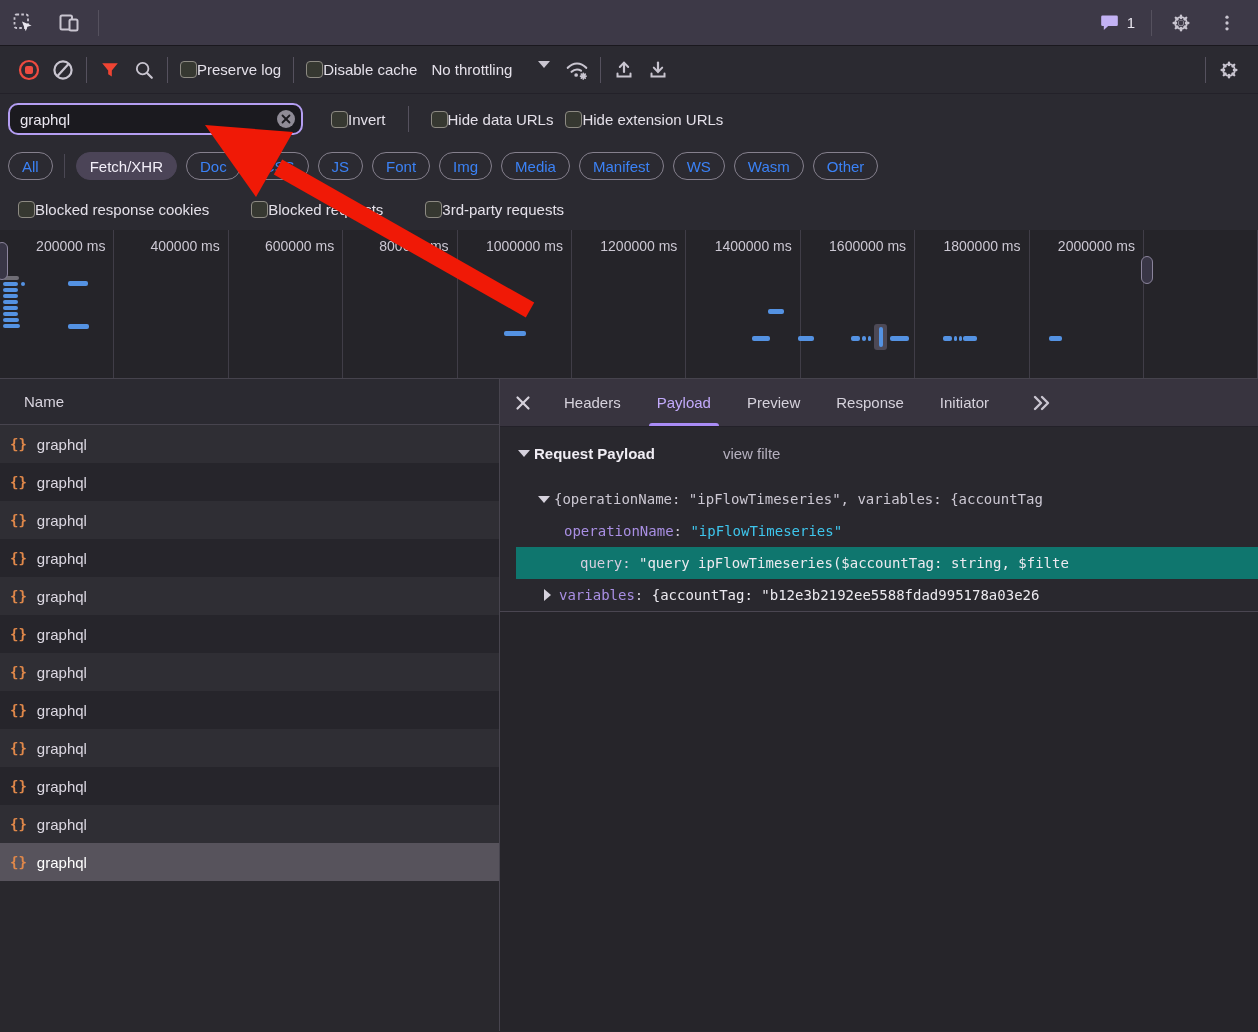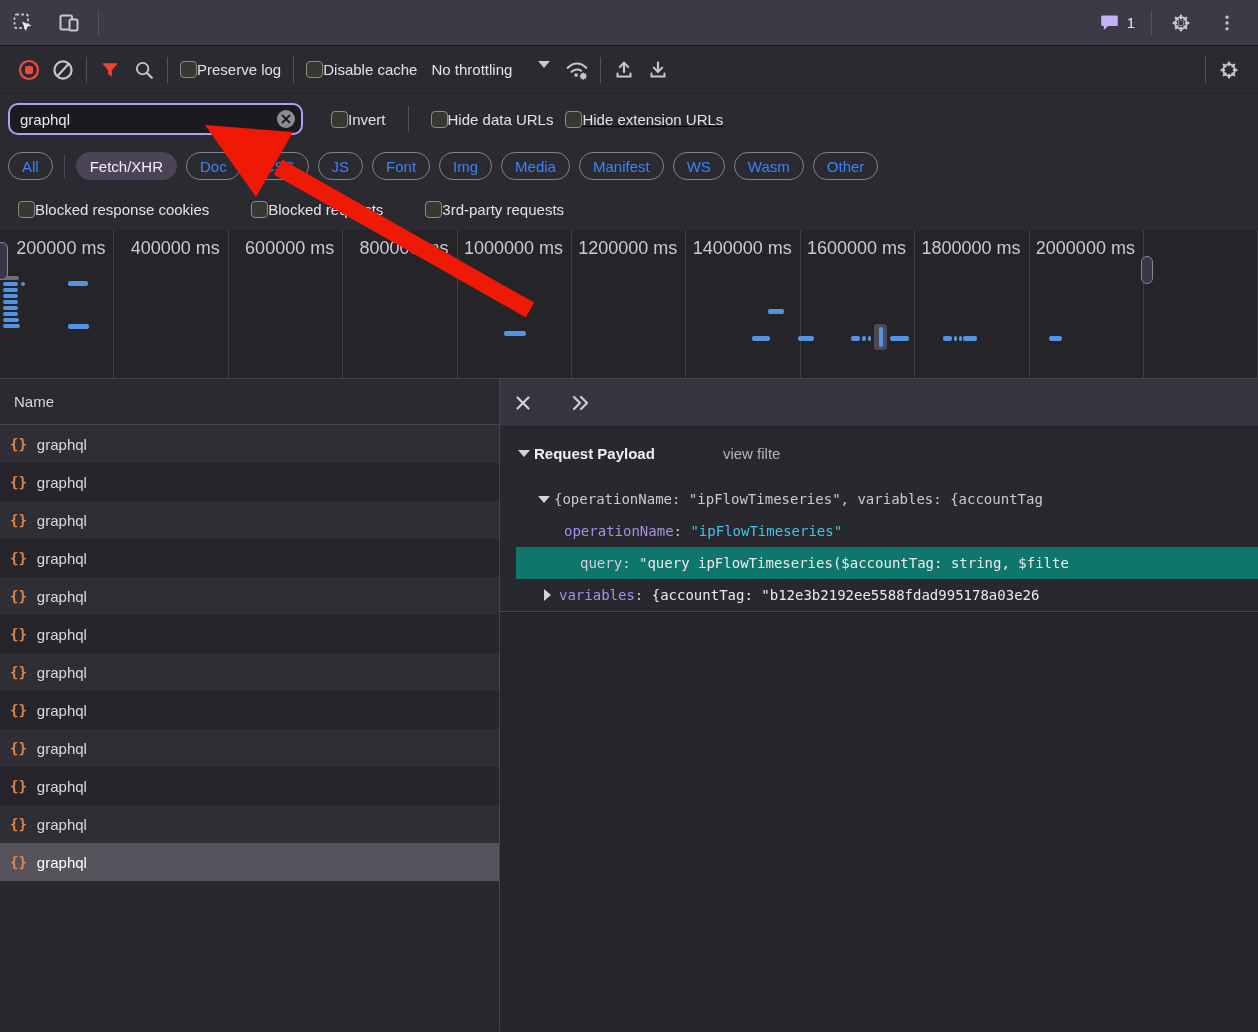--- a/index.html
+++ b/index.html
@@ -52,36 +52,36 @@
   .chip.selected { background:#4b4457; border-color:#4b4457; color:#f2eef8; }
   .chipdiv { width:1px; height:24px; background:#4b4854; margin:0 2px; }
 
   
   .advrow { height:42px; background:#2b2a31; display:flex; align-items:center; padding:0 12px; gap:30px; }
 
   
   .overview { height:149px; background:#252429; border-bottom:1px solid #46434d;
     position:relative; display:flex; overflow:hidden; }
   .ovcol { width:114.4px; flex:none; border-right:1px solid #403d47; padding:8px 8px 0 0;
-    text-align:right; font-size:18px; color:#ccc8d3; white-space:nowrap; overflow:hidden; }
+    text-align:right; font-size:14px; color:#ccc8d3; white-space:nowrap; overflow:hidden; }
   .ovbars { position:absolute; inset:0; }
   .ovbar { position:absolute; border-radius:2px; }
   .ovbar.blue { background:#5492e2; }
   .ovbar.grey { background:#6f6d75; }
   .ovmarker { position:absolute; background:#4d4956; border-radius:3px; }
   .ovmarker .mline { position:absolute; left:50%; top:3px; bottom:3px; width:4px;
     margin-left:-2px; background:#5492e2; border-radius:2px; }
   .ovpill { position:absolute; border:1.5px solid #8b849c; background:#393646; border-radius:6px; }
 
   
   .main { display:flex; height:652px; }
   .requests { width:500px; flex:none; border-right:1px solid #47444e; background:#29282d;
     display:flex; flex-direction:column; }
   .reqheader { height:46px; flex:none; background:#2b2a31; border-bottom:1px solid #47444e;
-    display:flex; align-items:center; padding-left:14px; font-size:15px; color:#d9d5df; }
+    display:flex; align-items:center; padding-left:24px; font-size:15px; color:#d9d5df; }
   .reqrow { height:38px; flex:none; display:flex; align-items:center; gap:10px;
     padding-left:10px; font-size:15px; color:#dcd8e2; }
   .reqrow:nth-child(odd) { background:#2f2e34; }
   .reqrow:nth-child(even) { background:#26252b; }
   .reqrow.selected { background:#57535c; color:#ffffff; }
   .jsonicon { font-family:"DejaVu Sans Mono", monospace; font-weight:bold; font-size:14px;
     color:#e0884a; letter-spacing:0px; }
 
   
   .details { flex:1; display:flex; flex-direction:column; background:#29282e; min-width:0; }
@@ -281,21 +281,21 @@
     </span>
     <span class="cbgroup">
       <span class="cb"></span>
       <span class="cblabel">Invert</span>
     </span>
     <span class="vdiv" style="margin:0 16px;"></span>
     <span class="cbgroup">
       <span class="cb"></span>
       <span class="cblabel">Hide data URLs</span>
     </span>
-    <span class="cbgroup" style="text-decoration:underline;">
+    <span class="cbgroup" style="">
       <span class="cb"></span>
       <span class="cblabel">Hide extension URLs</span>
     </span>
   </div>
 
   <div class="chipsrow">
       <div class="chip">All</div>
       <div class="chipdiv"></div>
       <div class="chip selected">Fetch/XHR</div>
       <div class="chip">Doc</div>
@@ -432,20 +432,27 @@
     </div>
 
     <div class="details">
       <div class="dettabs">
         <span class="detclose">
           <svg width="16" height="16" viewBox="0 0 16 16">
             <line x1="2.5" y1="2.5" x2="13.5" y2="13.5" stroke="#d6d2dc" stroke-width="2.2" stroke-linecap="round"></line>
             <line x1="13.5" y1="2.5" x2="2.5" y2="13.5" stroke="#d6d2dc" stroke-width="2.2" stroke-linecap="round"></line>
           </svg>
         </span>
+        <div id="dettabs" style="display:flex; align-items:stretch; height:100%;">
+            <div class="dettab">Headers</div>
+            <div class="dettab active">Payload</div>
+            <div class="dettab">Preview</div>
+            <div class="dettab">Response</div>
+            <div class="dettab">Initiator</div>
+          </div>
         <span class="detmore">
           <svg width="24" height="20" viewBox="0 0 24 20">
             <path d="M6 4 L12 10 L6 16" fill="none" stroke="#c9c5d0" stroke-width="2.4" stroke-linecap="round" stroke-linejoin="round"></path>
             <path d="M13 4 L19 10 L13 16" fill="none" stroke="#c9c5d0" stroke-width="2.4" stroke-linecap="round" stroke-linejoin="round"></path>
           </svg>
         </span>
       </div>
 
       <div class="payload">
         <div class="payheader">

